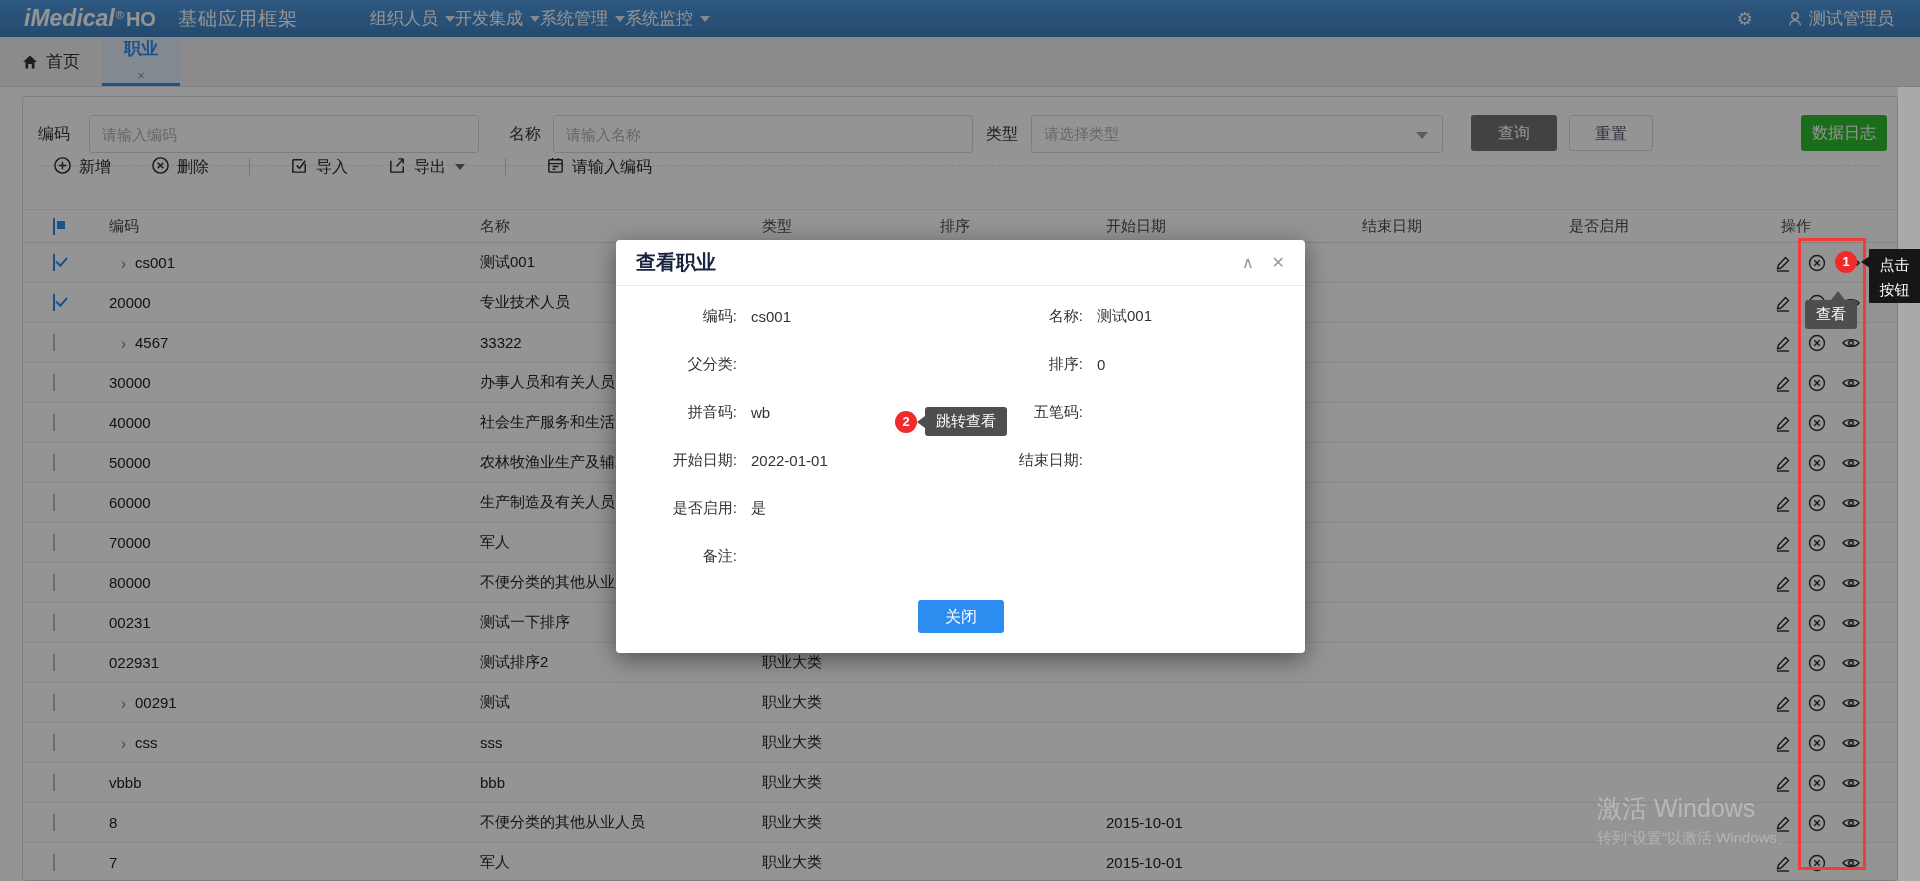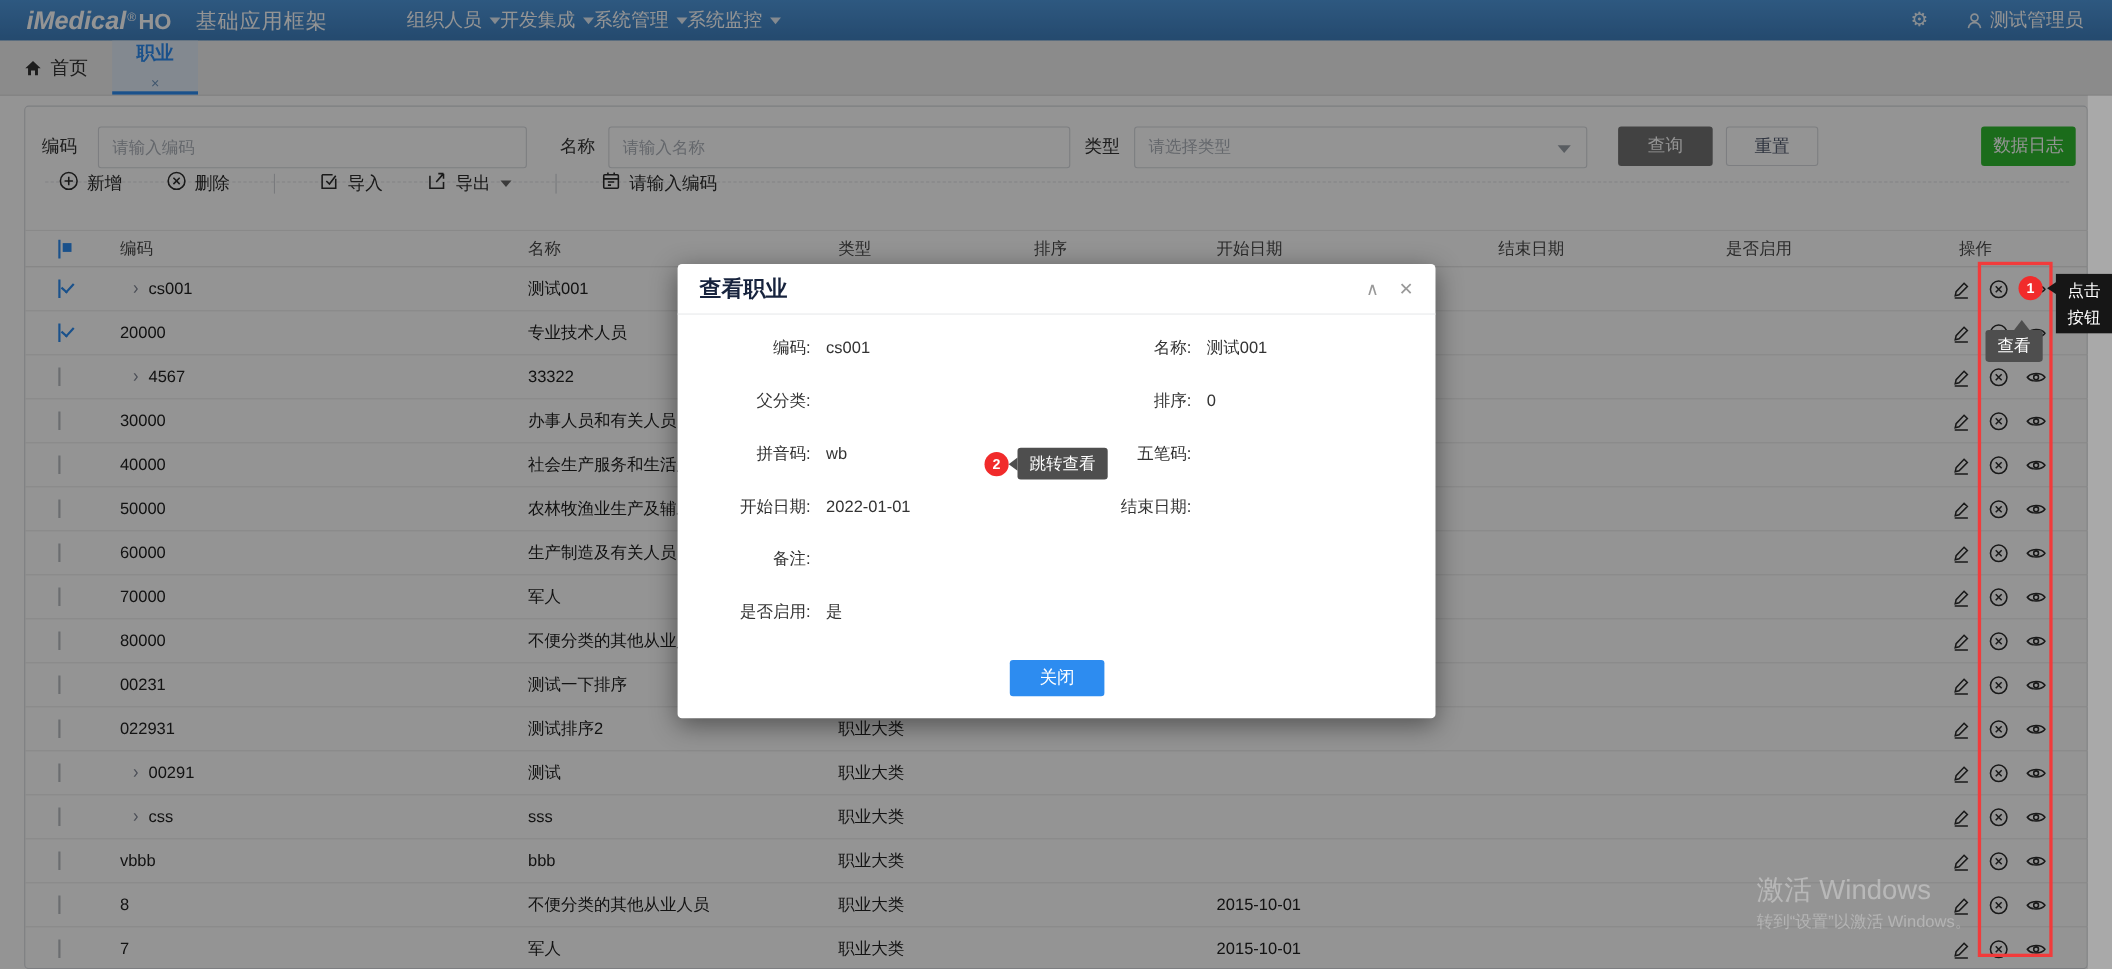--- a/index.html
+++ b/index.html
@@ -694,26 +694,26 @@
           <div class="m-label">五笔码:</div>
           <div class="m-value"></div>
         </div>
         <div class="m-row">
           <div class="m-label">开始日期:</div>
           <div class="m-value">2022-01-01</div>
           <div class="m-label">结束日期:</div>
           <div class="m-value"></div>
         </div>
         <div class="m-row">
+          <div class="m-label">是否启用:</div>
+          <div class="m-value">是</div>
+        </div>
+        <div class="m-row">
           <div class="m-label">备注:</div>
           <div class="m-value"></div>
-        </div>
-        <div class="m-row">
-          <div class="m-label">是否启用:</div>
-          <div class="m-value">是</div>
         </div>
       </div>
     <div class="m-close">关闭</div>
   </div>
 
   <div class="red-box"></div>
   <div class="badge" style="left:1835px; top:251px;">1</div>
   <div class="click-arrow"></div>
   <div class="click-label">
     <div>点击</div>

